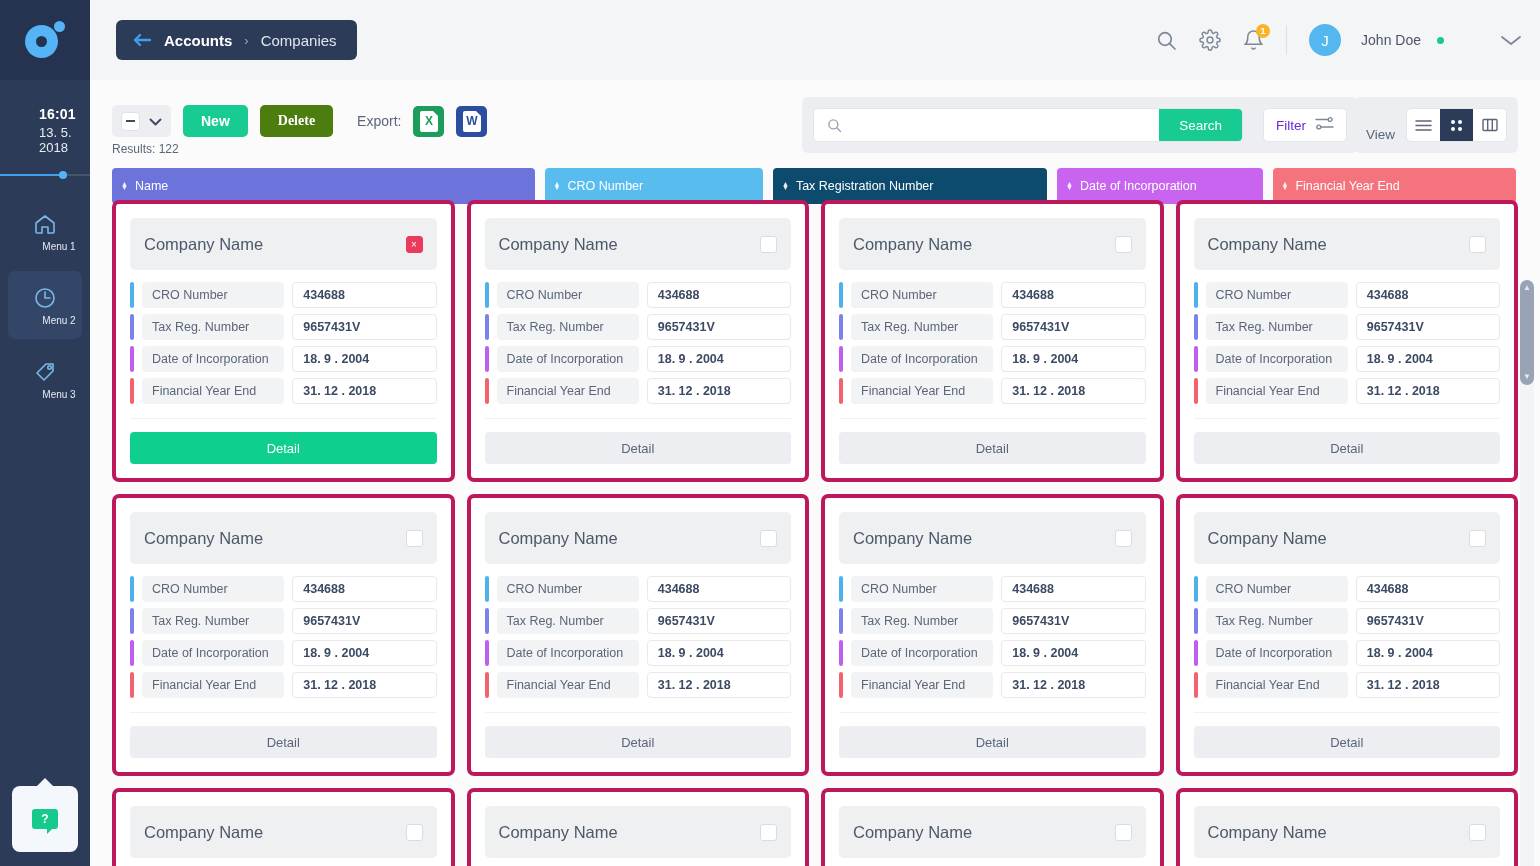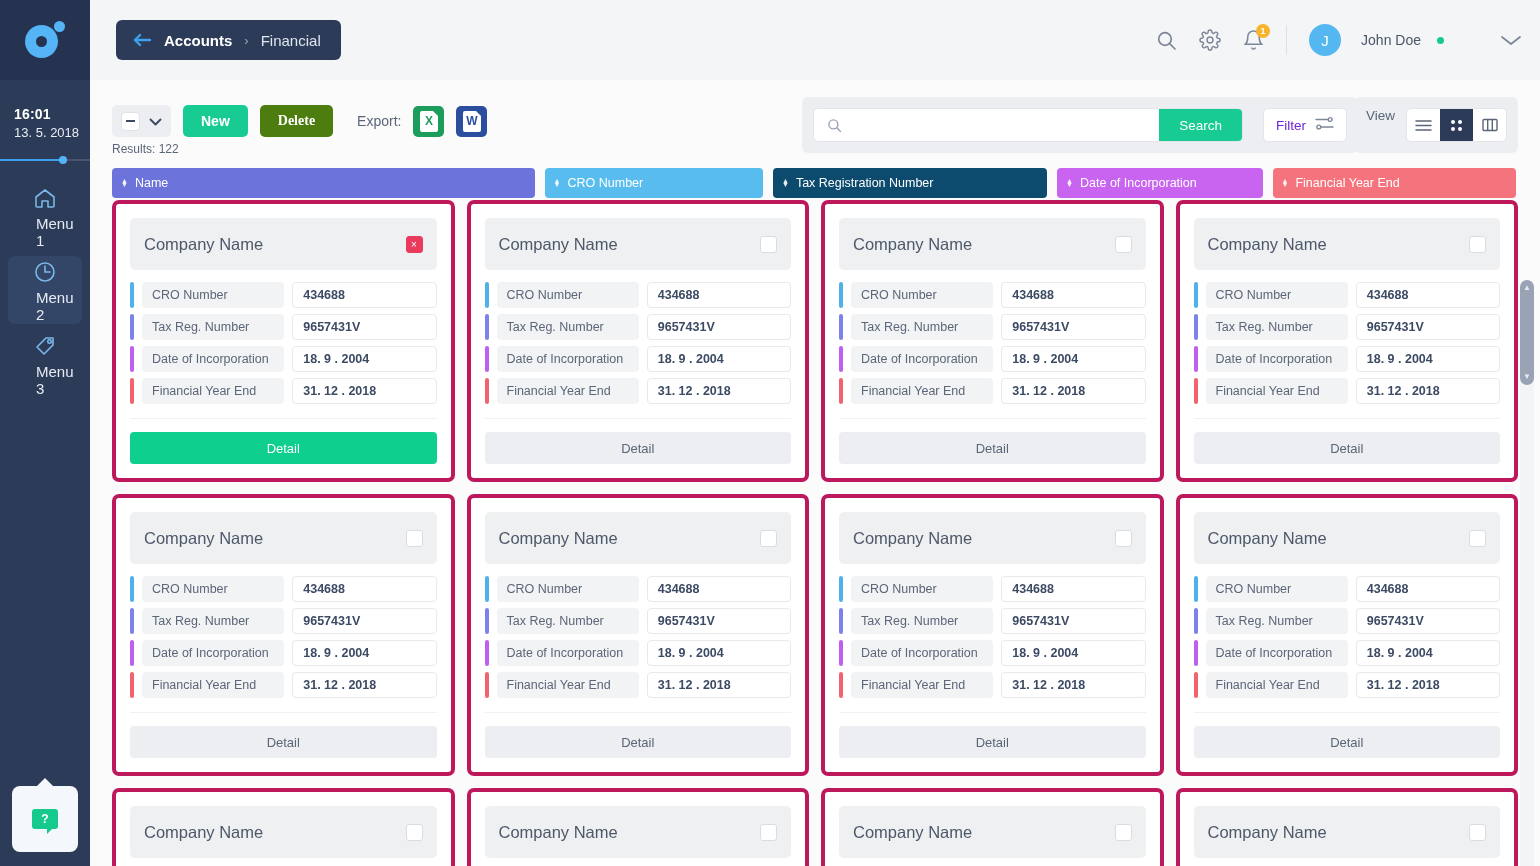--- a/index.html
+++ b/index.html
@@ -37,20 +37,21 @@
     background: #253350;
   }
   .logo-ring .dot {
     position: absolute; right: 0px; top: 1px;
     width: 11px; height: 11px; border-radius: 50%;
     background: #54b4f5;
   }
   #clock-box {
     padding: 26px 0 0 14px;
     color: #fff;
+    margin-left: 25px;
   }
   #clock-time { font-size: 14px; font-weight: bold; letter-spacing: .2px; }
   #clock-date { font-size: 13px; margin-top: 3px; color: #e8ecf3; }
   #clock-slider {
     margin: 16px 0 0 0;
     position: relative; height: 8px; width: 90px;
   }
   #clock-slider .track {
     position: absolute; left: 0; top: 3px;
     height: 2px; width: 90px; background: rgba(255,255,255,.13);
@@ -67,21 +68,21 @@
   .menu-item {
     margin: 0 8px 6px 8px;
     height: 68px; border-radius: 7px;
     display: flex; flex-direction: column;
     align-items: center; justify-content: center;
     cursor: pointer;
   }
   .menu-item.active { background: #33456580; background: #344667; }
   .menu-item .mi-icon { height: 28px; display:flex; align-items:center; }
   .menu-item .mi-label {
-    font-size: 15px; color: #e6ebf3; margin-top: 3px; margin-left: 28px;
+    font-size: 10px; color: #e6ebf3; margin-top: 3px; margin-left: 28px;
   }
   #help-btn {
     position: absolute; left: 12px; bottom: 14px;
     width: 66px; height: 66px;
     background: #f4f8fc; border-radius: 8px;
     display: flex; align-items: center; justify-content: center;
   }
   #help-btn:before {
     content: ""; position: absolute;
     top: -8px; left: 24px;
@@ -246,42 +247,42 @@
     border-radius: 5px; height: 34px;
     padding: 0 12px; display: flex; align-items: center; gap: 9px;
     font-size: 13.5px; color: #6d28d9; cursor: pointer;
   }
 
   
   #view-panel {
     position: absolute; right: 22px; top: 17px;
     background: #eceef1; border-radius: 6px;
     padding: 11px;
-    display: flex; align-items: flex-start; gap: 11px;
+    display: flex; align-items: flex-end; gap: 11px;
   }
   #view-label { font-size: 13.5px; color: #5b6678; }
   #view-group {
     display: flex; background: #fff;
     border: 1px solid #e2e5ea; border-radius: 5px; overflow: hidden;
   }
   .view-btn {
     width: 33px; height: 32px;
     display: flex; align-items: center; justify-content: center;
     cursor: pointer;
   }
   .view-btn.active { background: #2c3b57; }
 
   
   #sortbar {
     position: absolute; left: 22px; top: 88px;
     width: 1404px; height: 26px;
     display: flex; gap: 10px;
   }
   .sort-tab {
-    height: 30px; border-radius: 4px;
+    height: 36px; border-radius: 4px;
     display: flex; align-items: center; gap: 7px;
     padding: 0 9px;
     color: #fff; font-size: 12.5px;
     cursor: pointer;
     white-space: nowrap; overflow: hidden;
   }
   .sort-caret { font-size: 10px; opacity: .9; line-height: 1; }
 
   
   #card-scroll {
@@ -426,21 +427,21 @@
 
   <div id="breadcrumb">
     <span class="bc-arrow">
       <svg width="20" height="14" viewBox="0 0 20 14" fill="none" stroke="#3da0ef" stroke-width="2.4" stroke-linecap="round" stroke-linejoin="round">
         <path d="M18 7 H3"></path>
           <path d="M8 2 L3 7 L8 12"></path>
       </svg>
     </span>
     <span id="bc-parent">Accounts</span>
     <span class="bc-sep">›</span>
-    <span id="bc-current">Financial</span>
+    <span id="bc-current">Companies</span>
   </div>
 
   <div id="header-right">
     <span class="hdr-icon">
       <svg width="21" height="21" viewBox="0 0 21 21" fill="none" stroke="#7d8798" stroke-width="1.7" stroke-linecap="round">
         <circle cx="9" cy="9" r="6.3"></circle>
           <path d="M13.6 13.6 L19 19"></path>
       </svg>
     </span>
     <span class="hdr-icon">

